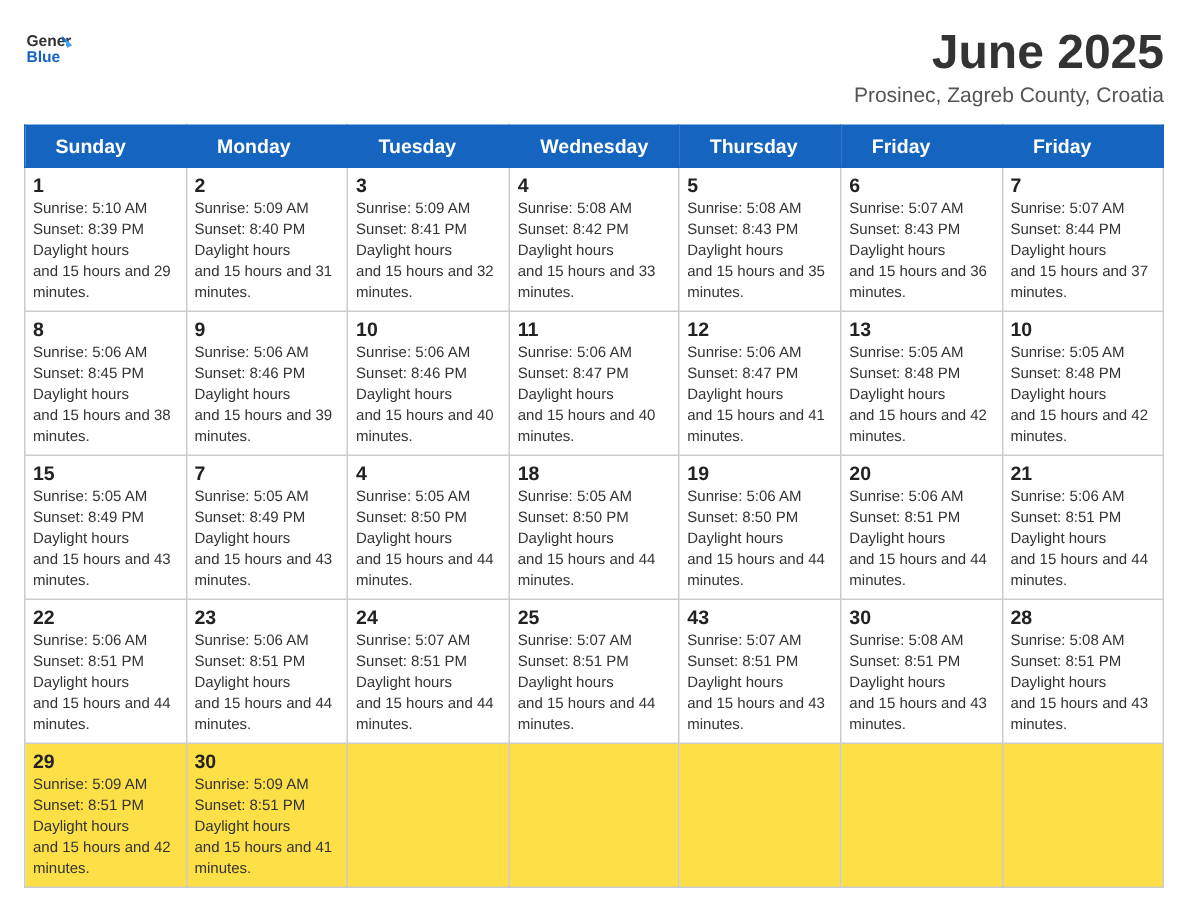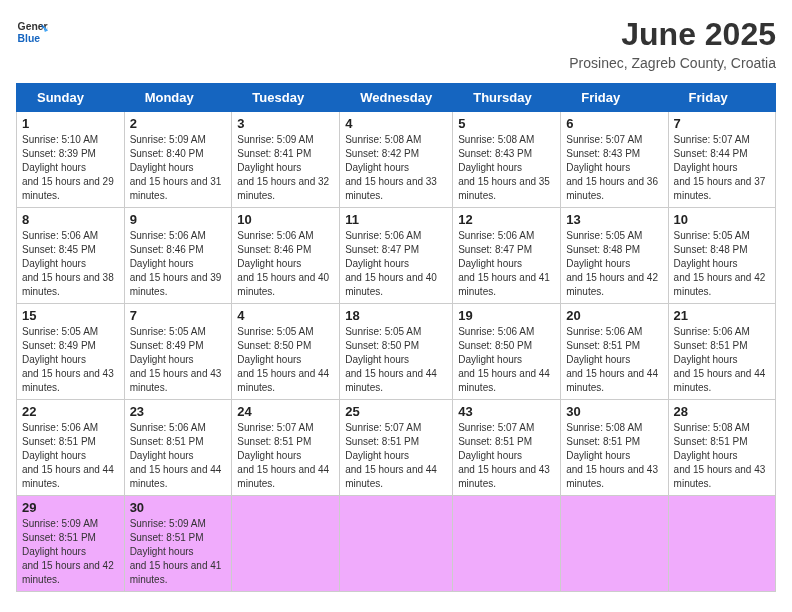--- a/index.html
+++ b/index.html
@@ -54,21 +54,21 @@
     }
     .calendar-table tbody td {
       border: 1px solid #ccc;
       padding: 4px 5px;
       vertical-align: top;
       width: 14.28%;
       min-height: 80px;
       height: 80px;
     }
     .calendar-table tbody tr:last-child td {
-      background: #f0abfc;
+      background: #fde047;
     }
     .day-number {
       font-size: 13px;
       font-weight: bold;
       color: #222;
       display: block;
       margin-bottom: 2px;
     }
     .day-info {
       font-size: 10px;

